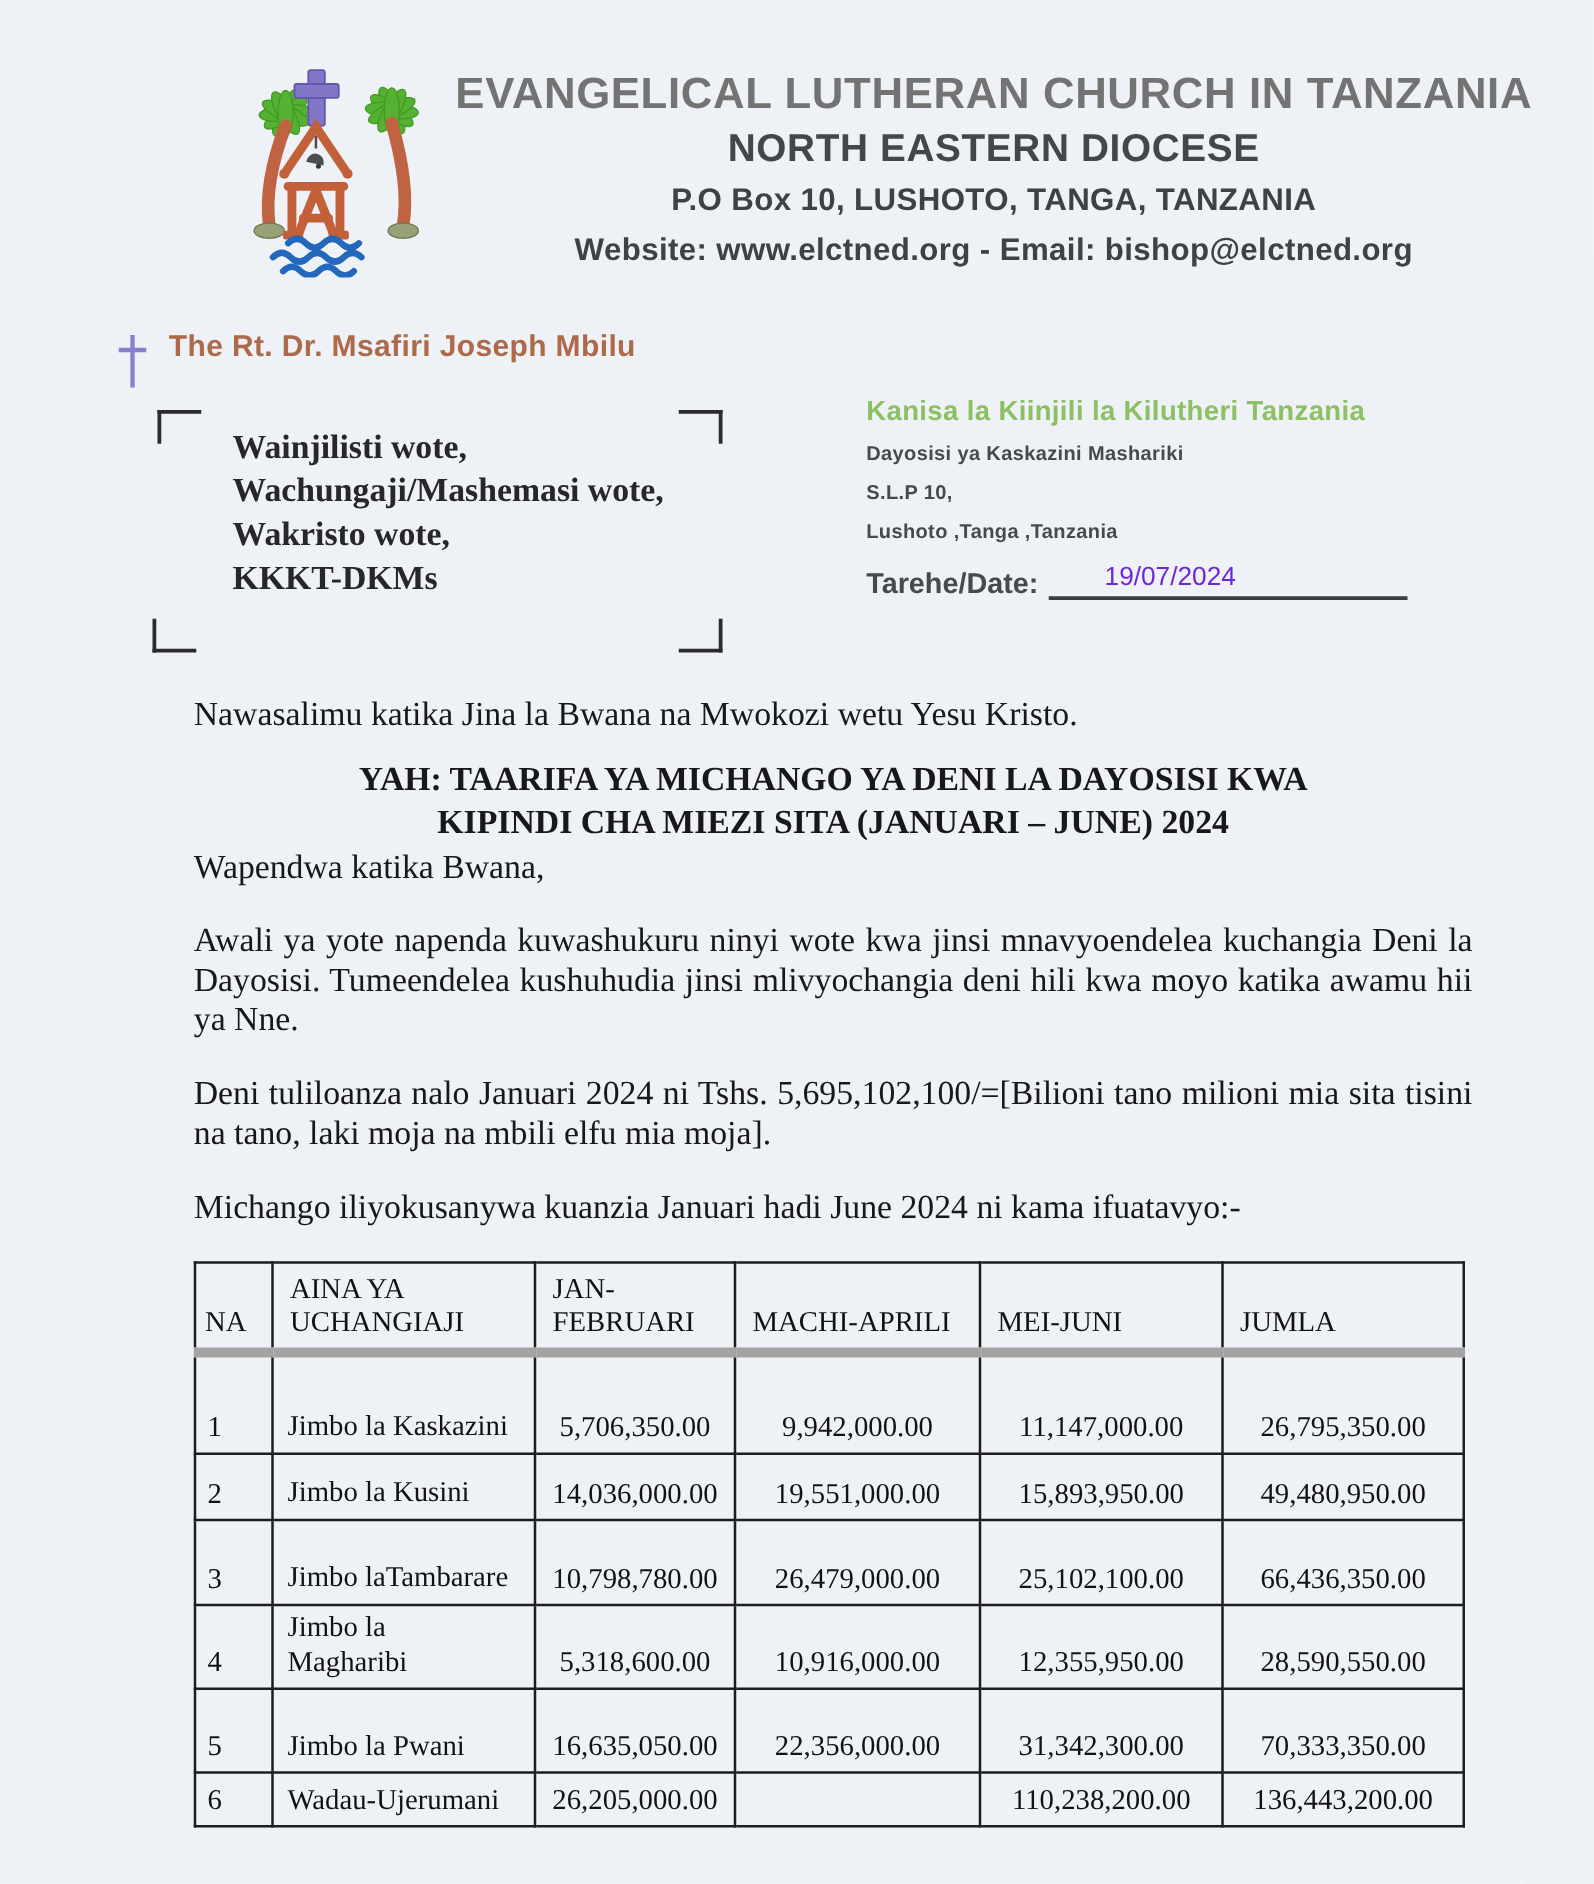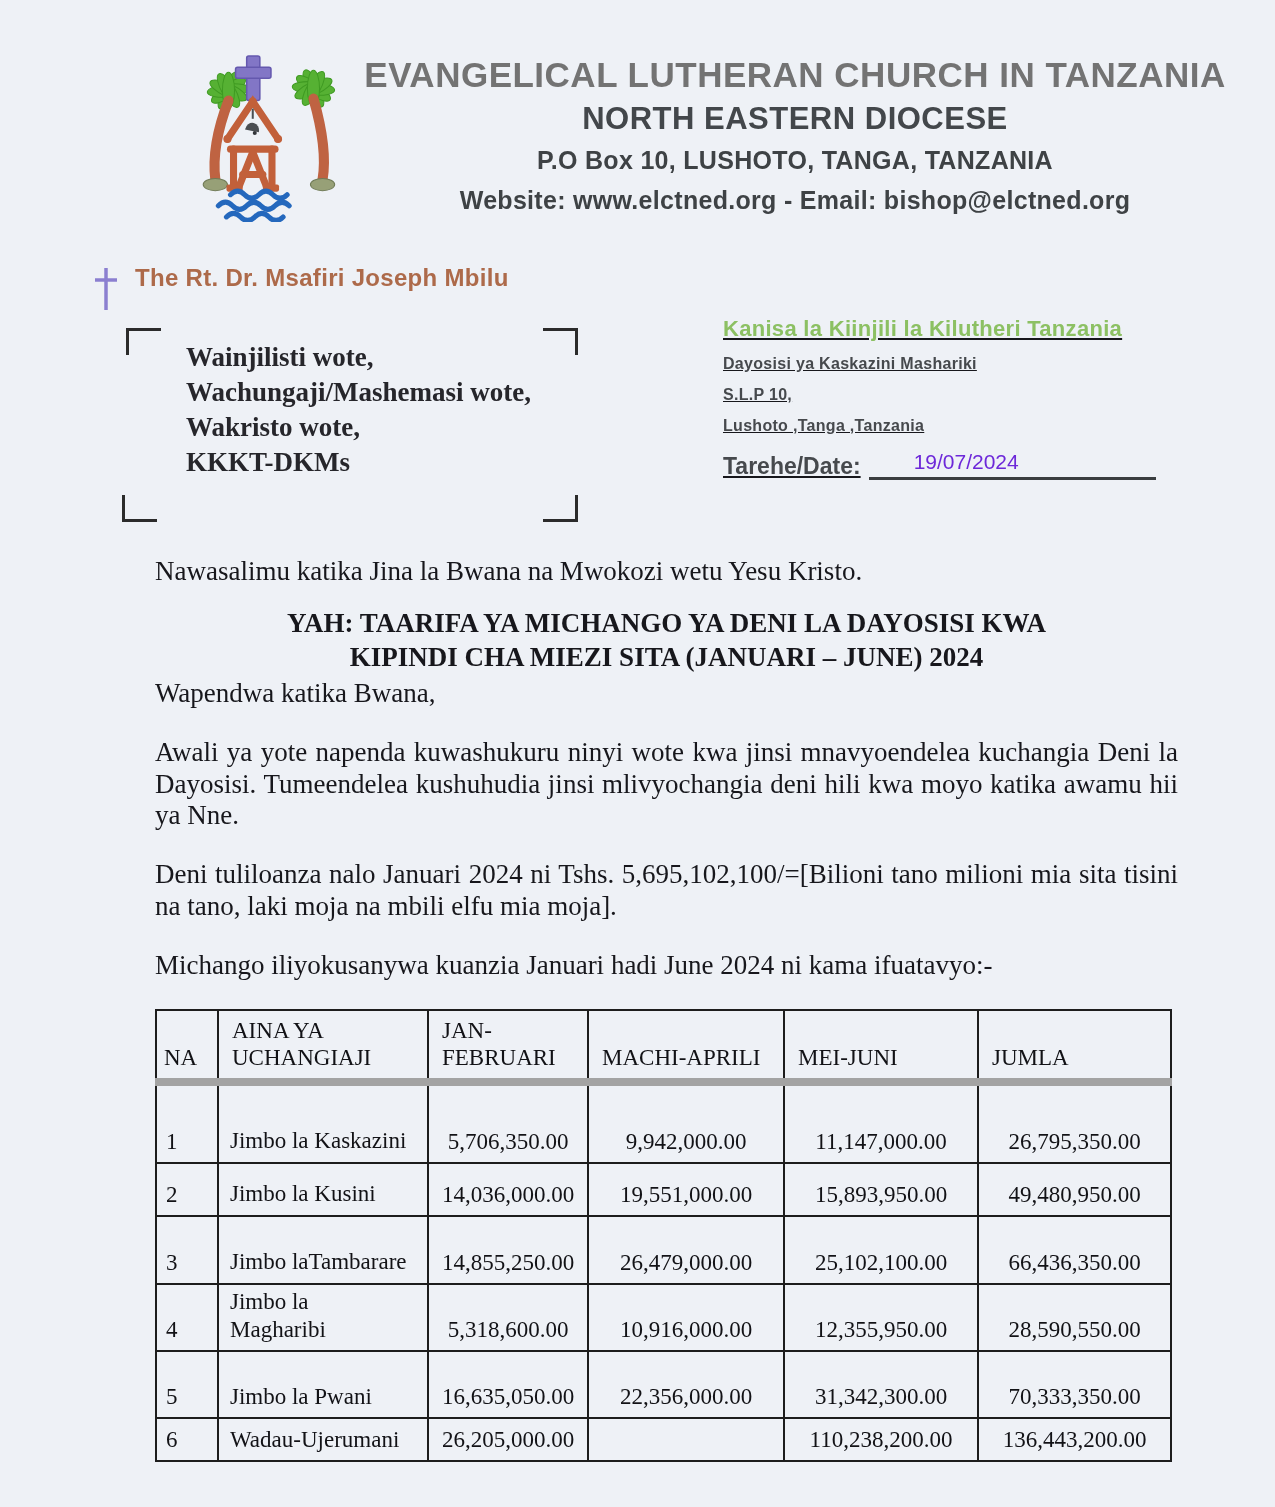--- a/index.html
+++ b/index.html
@@ -28,21 +28,21 @@
   
   .crop{position:absolute;width:32px;height:24px;}
   .crop.tl{left:126px;top:328px;border-left:3px solid #2b2b2b;border-top:3px solid #2b2b2b;}
   .crop.tr{left:543px;top:328px;border-right:3px solid #2b2b2b;border-top:3px solid #2b2b2b;}
   .crop.bl{left:122px;top:495px;border-left:3px solid #2b2b2b;border-bottom:3px solid #2b2b2b;}
   .crop.br{left:543px;top:495px;border-right:3px solid #2b2b2b;border-bottom:3px solid #2b2b2b;}
   
   .recipients{position:absolute;left:186px;top:340px;font-size:27px;font-weight:bold;
     line-height:35px;color:#26262b;}
   
-  .sender{position:absolute;left:723px;top:316px;font-family:"Liberation Sans", sans-serif;text-decoration:underline;}
+  .sender{position:absolute;left:693px;top:316px;font-family:"Liberation Sans", sans-serif;}
   .sender-church{font-size:22px;font-weight:bold;color:#8cc063;letter-spacing:.3px;}
   .sender-line{font-size:16px;font-weight:bold;color:#46494d;margin-top:13px;letter-spacing:.3px;}
   .date-row{margin-top:12px;font-size:23px;font-weight:bold;color:#46494d;white-space:nowrap;}
   .date-line{display:inline-block;width:287px;height:30px;border-bottom:3px solid #3a3d40;
     position:relative;vertical-align:bottom;margin-left:8px;}
   .date-value{position:absolute;left:45px;bottom:3px;font-family:"Liberation Sans", sans-serif;
     font-size:21px;font-weight:normal;color:#6d28d9;}
   
   .body-main{position:absolute;left:155px;top:556px;width:1023px;font-size:27px;line-height:1.18;}
   .greeting{margin:0;}
@@ -219,21 +219,21 @@
               <td class="c0">2</td>
               <td class="c1">Jimbo la Kusini</td>
               <td class="c2">14,036,000.00</td>
               <td class="c3">19,551,000.00</td>
               <td class="c4">15,893,950.00</td>
               <td class="c5">49,480,950.00</td>
             </tr>
             <tr>
               <td class="c0">3</td>
               <td class="c1">Jimbo laTambarare</td>
-              <td class="c2">14,855,250.00</td>
+              <td class="c2">10,798,780.00</td>
               <td class="c3">26,479,000.00</td>
               <td class="c4">25,102,100.00</td>
               <td class="c5">66,436,350.00</td>
             </tr>
             <tr>
               <td class="c0">4</td>
               <td class="c1">Jimbo la
 Magharibi</td>
               <td class="c2">5,318,600.00</td>
               <td class="c3">10,916,000.00</td>

